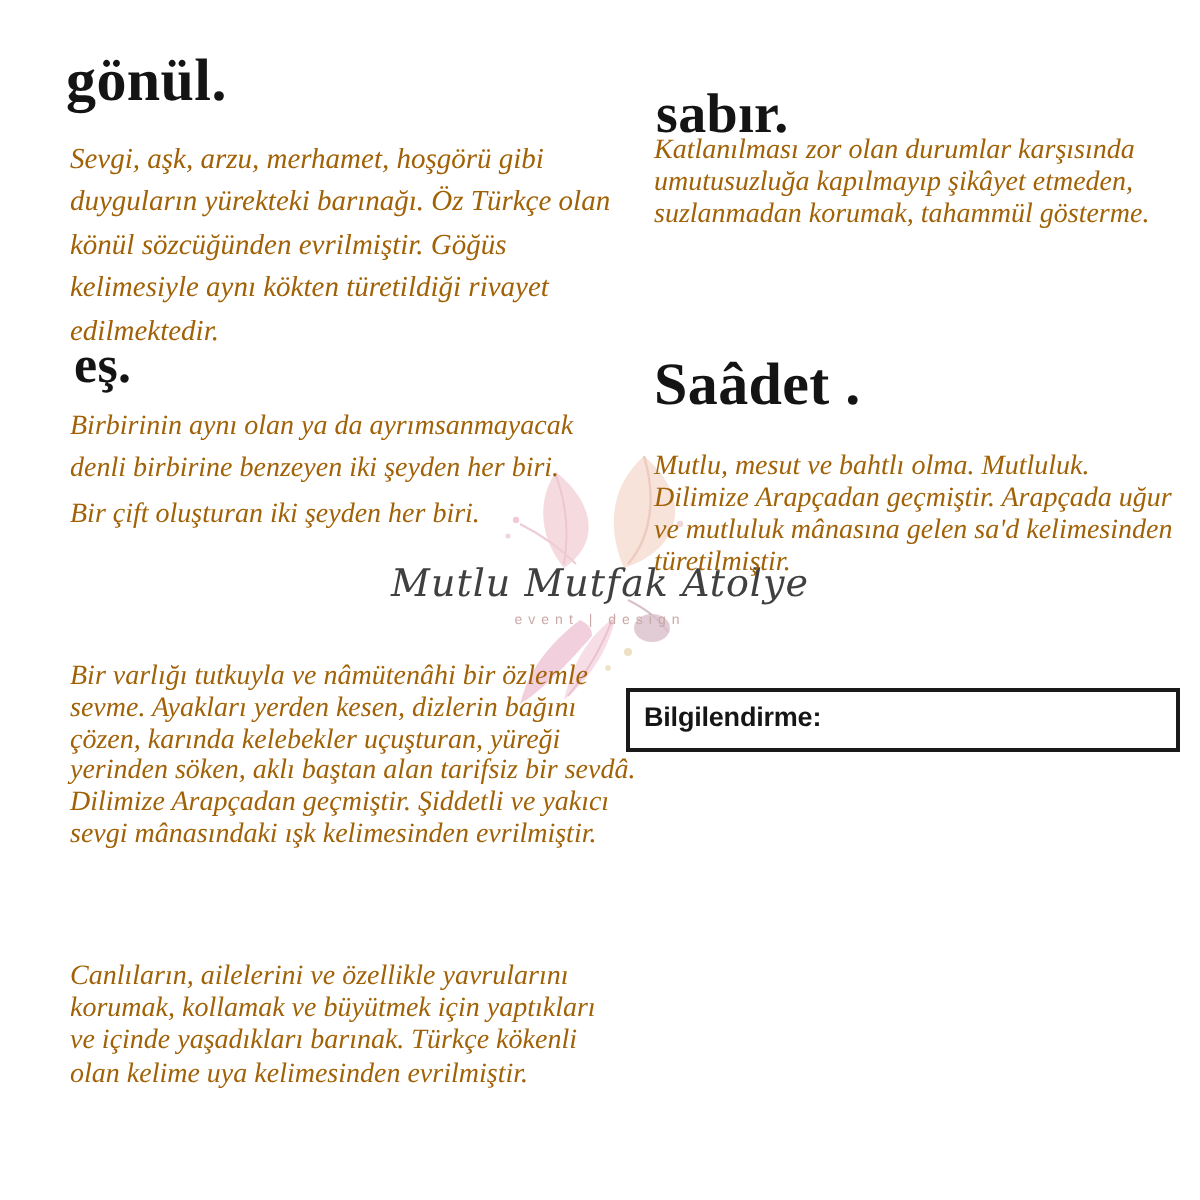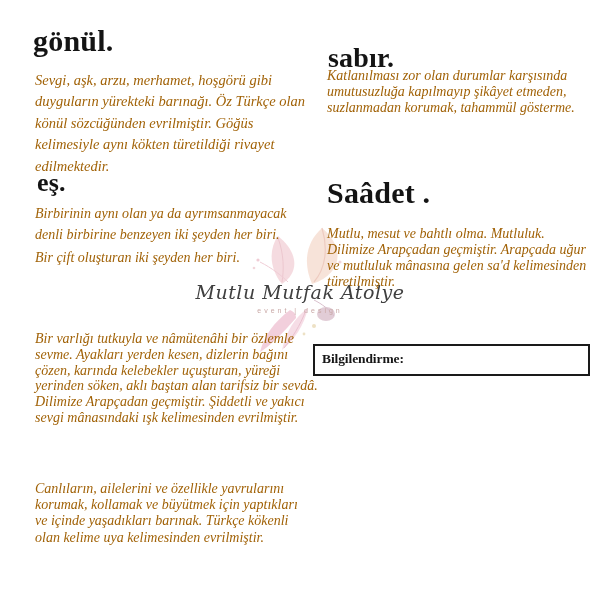--- a/index.html
+++ b/index.html
@@ -48,21 +48,21 @@
   .def-saadet  { left: 327px; top: 226px; width: 266px; font-size: 14px; line-height: 1.14; }
 
   
   .notice {
     position: absolute;
     left: 313px; top: 344px;
     width: 277px;
     border: 2px solid #1a1a1a;
     background: #ffffff;
     padding: 5px 7px 7px 7px;
-    font-family: Liberation Serif, serif;
+    font-family: Liberation Sans, sans-serif;
     font-weight: bold;
     font-size: 13.5px;
     line-height: 1.22;
     color: #161616;
     letter-spacing: -0.1px;
     z-index: 3;
   }
 
   
   .watermark { position: absolute; left: 0; top: 0; z-index: 1; }

